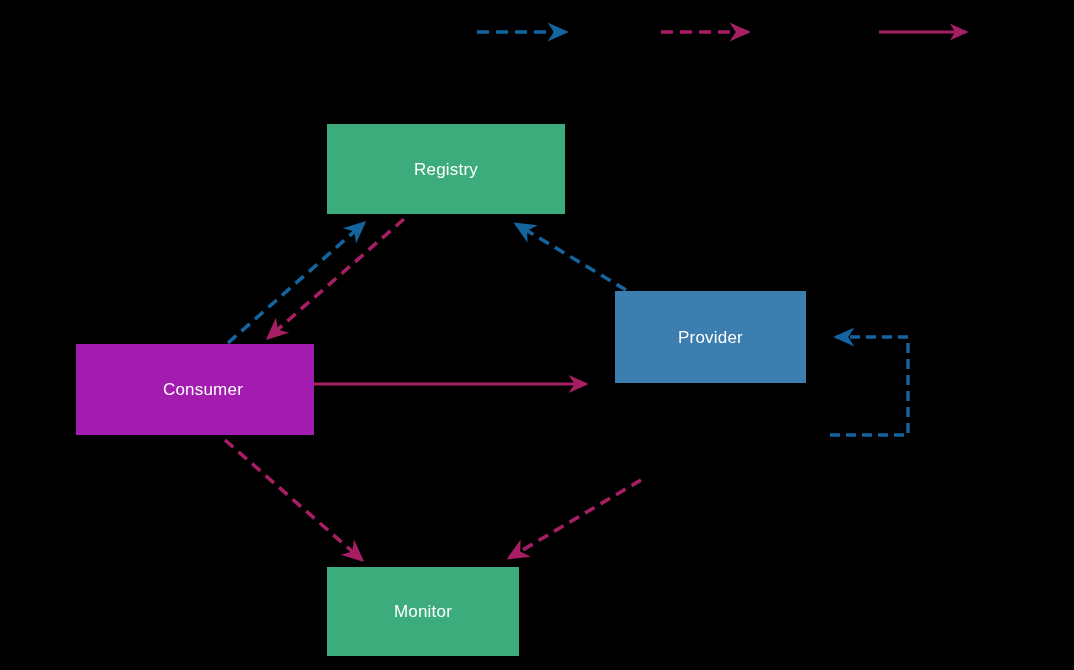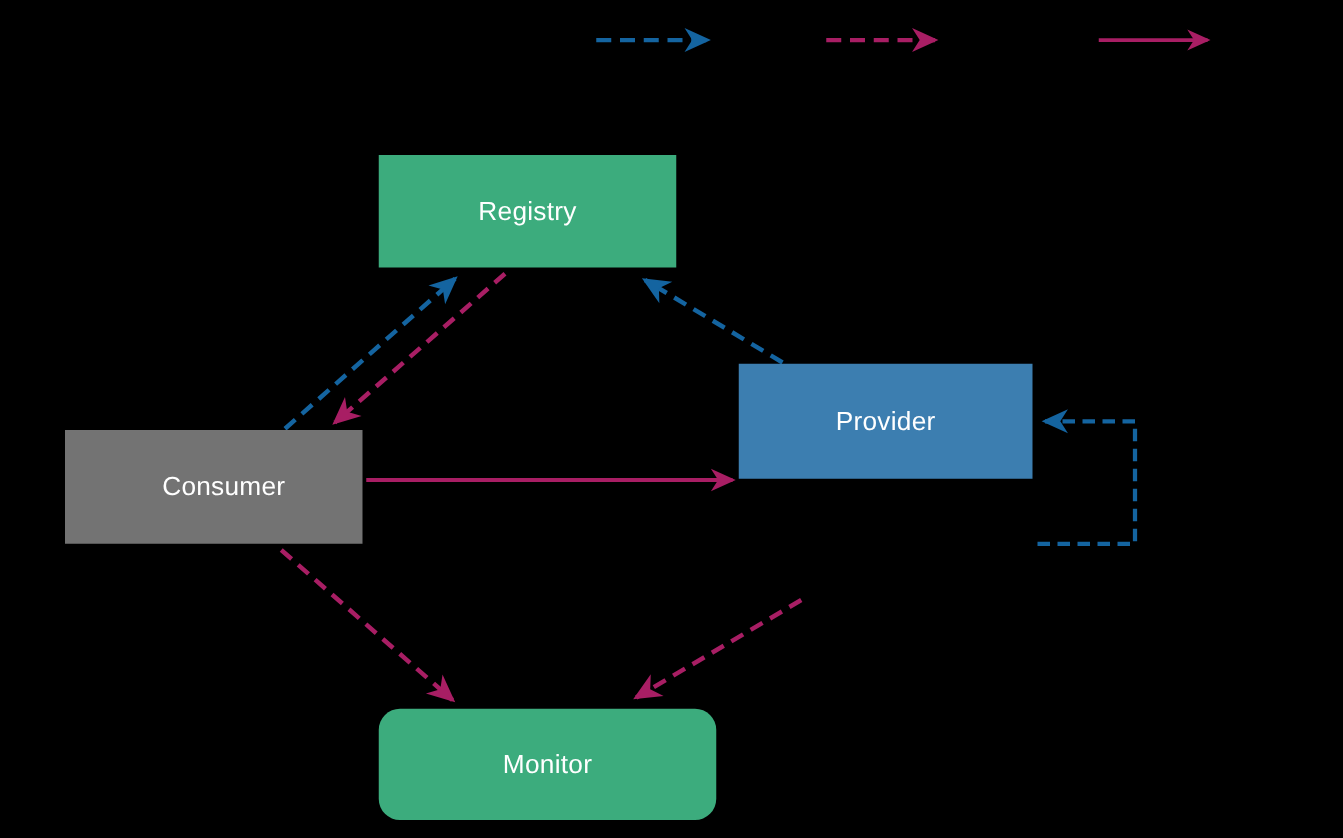--- a/index.html
+++ b/index.html
@@ -28,60 +28,60 @@
     height: 670px;
   }
   .node {
     position: absolute;
     display: flex;
     align-items: center;
     justify-content: center;
     box-sizing: border-box;
     color: #ffffff;
     font-family: "Liberation Sans", sans-serif;
-    font-size: 21px;
+    font-size: 17px;
     font-weight: 400;
     letter-spacing: 0.2px;
     line-height: 1;
     user-select: none;
+    margin-left: 24px;
   }
   .node-label {
     display: block;
     text-align: center;
   }
   #node-registry {
     left: 303px;
     top: 124px;
     width: 238px;
     height: 90px;
   }
   #node-consumer {
     left: 52px;
     top: 344px;
     width: 238px;
     height: 91px;
   }
   #node-provider {
     left: 591px;
     top: 291px;
-    width: 235px;
+    width: 191px;
     height: 92px;
   }
   #node-container {
     left: 591px;
     top: 385px;
     width: 237px;
     height: 91px;
   }
   #node-monitor {
     left: 303px;
     top: 567px;
-    width: 270px;
+    width: 192px;
     height: 89px;
-    border-radius: 17px;
   }
   #legend {
     position: absolute;
     left: 0;
     top: 0;
     width: 1074px;
     height: 70px;
   }
   .legend-entry-label {
     position: absolute;
@@ -130,21 +130,21 @@
 
     <line x1="641" y1="480" x2="509" y2="558" stroke="#A81E64" stroke-width="3.6" stroke-dasharray="11 7" marker-end="url(#arrow-crimson)"></line>
 
     <path d="M 830 435 L 908 435 L 908 337 L 836 337" fill="none" stroke="#1464A0" stroke-width="3.4" stroke-dasharray="10 6" marker-end="url(#arrow-blue)"></path>
   </svg>
 
   <div class="node" id="node-registry" style="background:#3CAC7D;">
     <span class="node-label">Registry</span>
   </div>
 
-  <div class="node" id="node-consumer" style="background:#737373;padding-left:16px;">
+  <div class="node" id="node-consumer" style="background:#a21caf;padding-left:16px;">
     <span class="node-label">Consumer</span>
   </div>
 
   <div class="node" id="node-provider" style="background:#3C7EB0;">
     <span class="node-label">Provider</span>
   </div>
 
 
   <div class="node" id="node-monitor" style="background:#3CAC7D;">
     <span class="node-label">Monitor</span>

